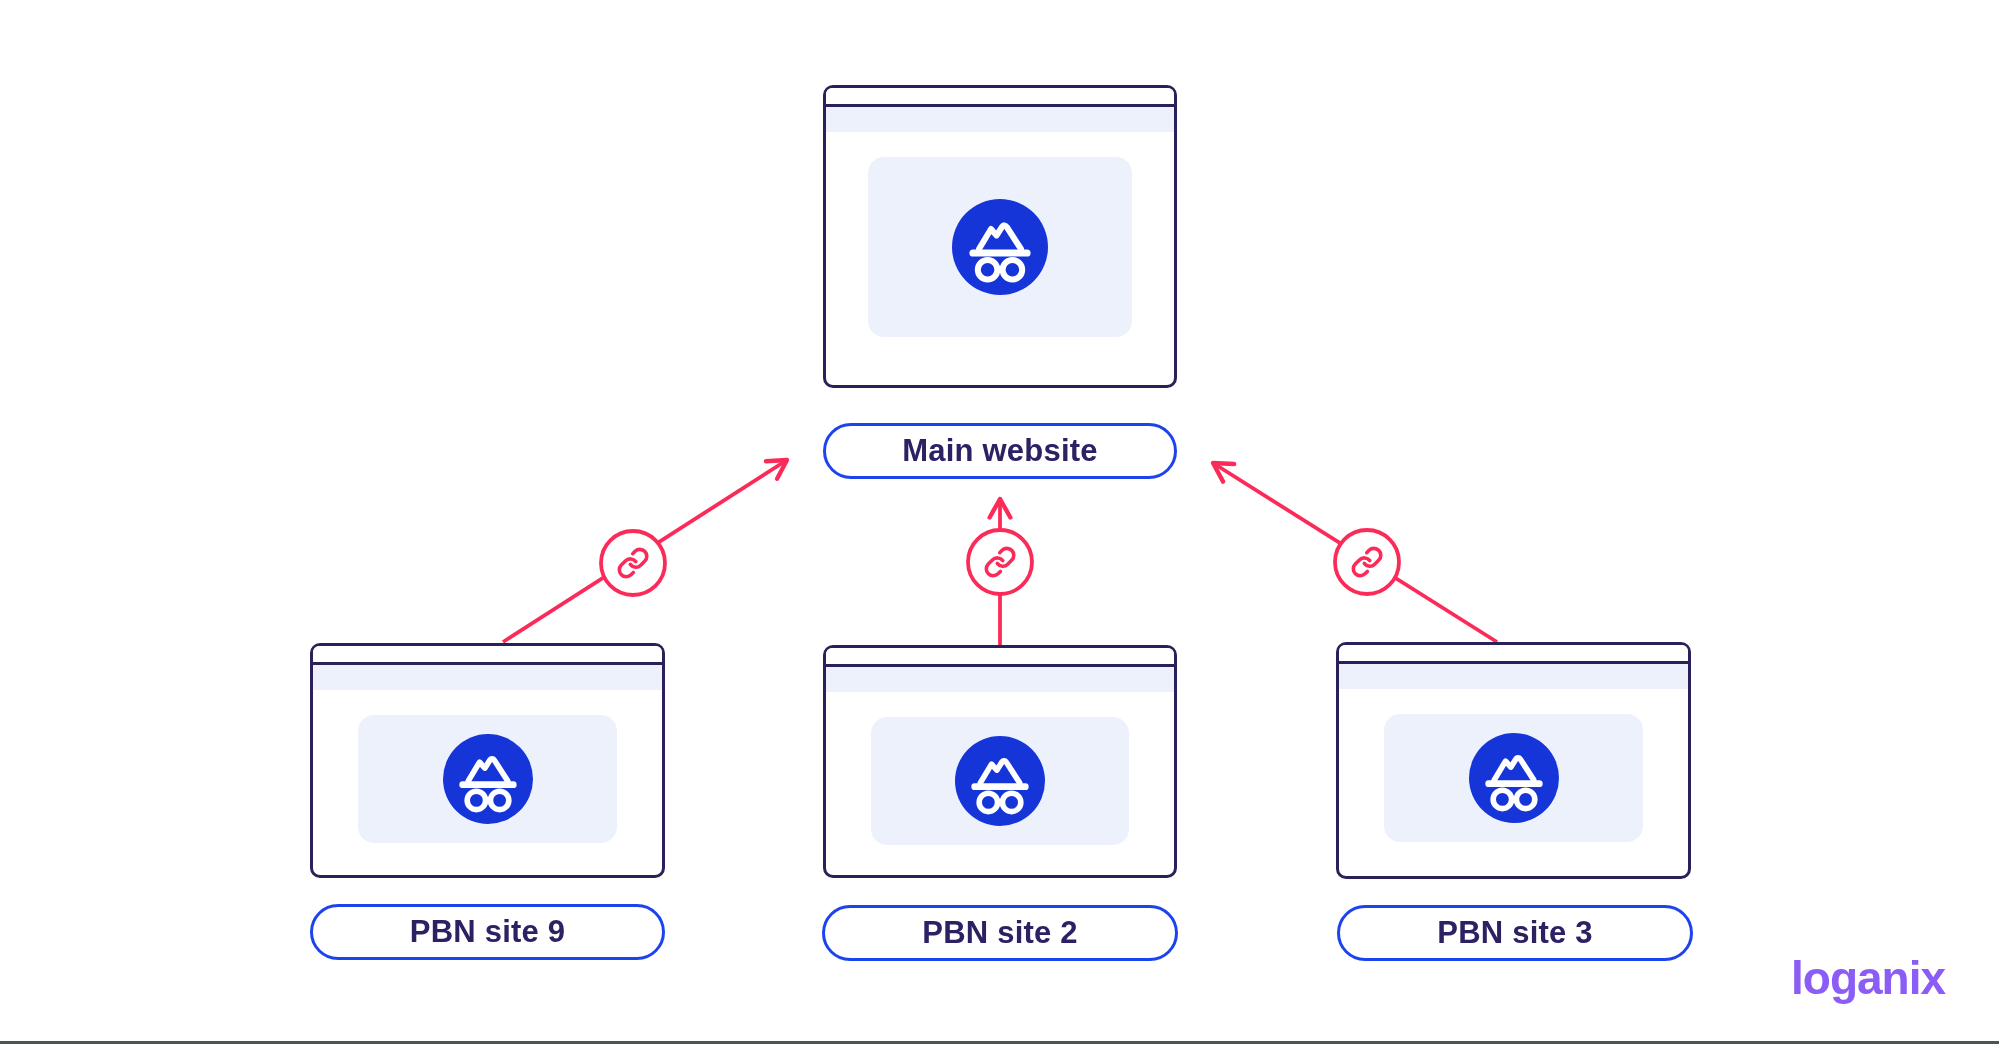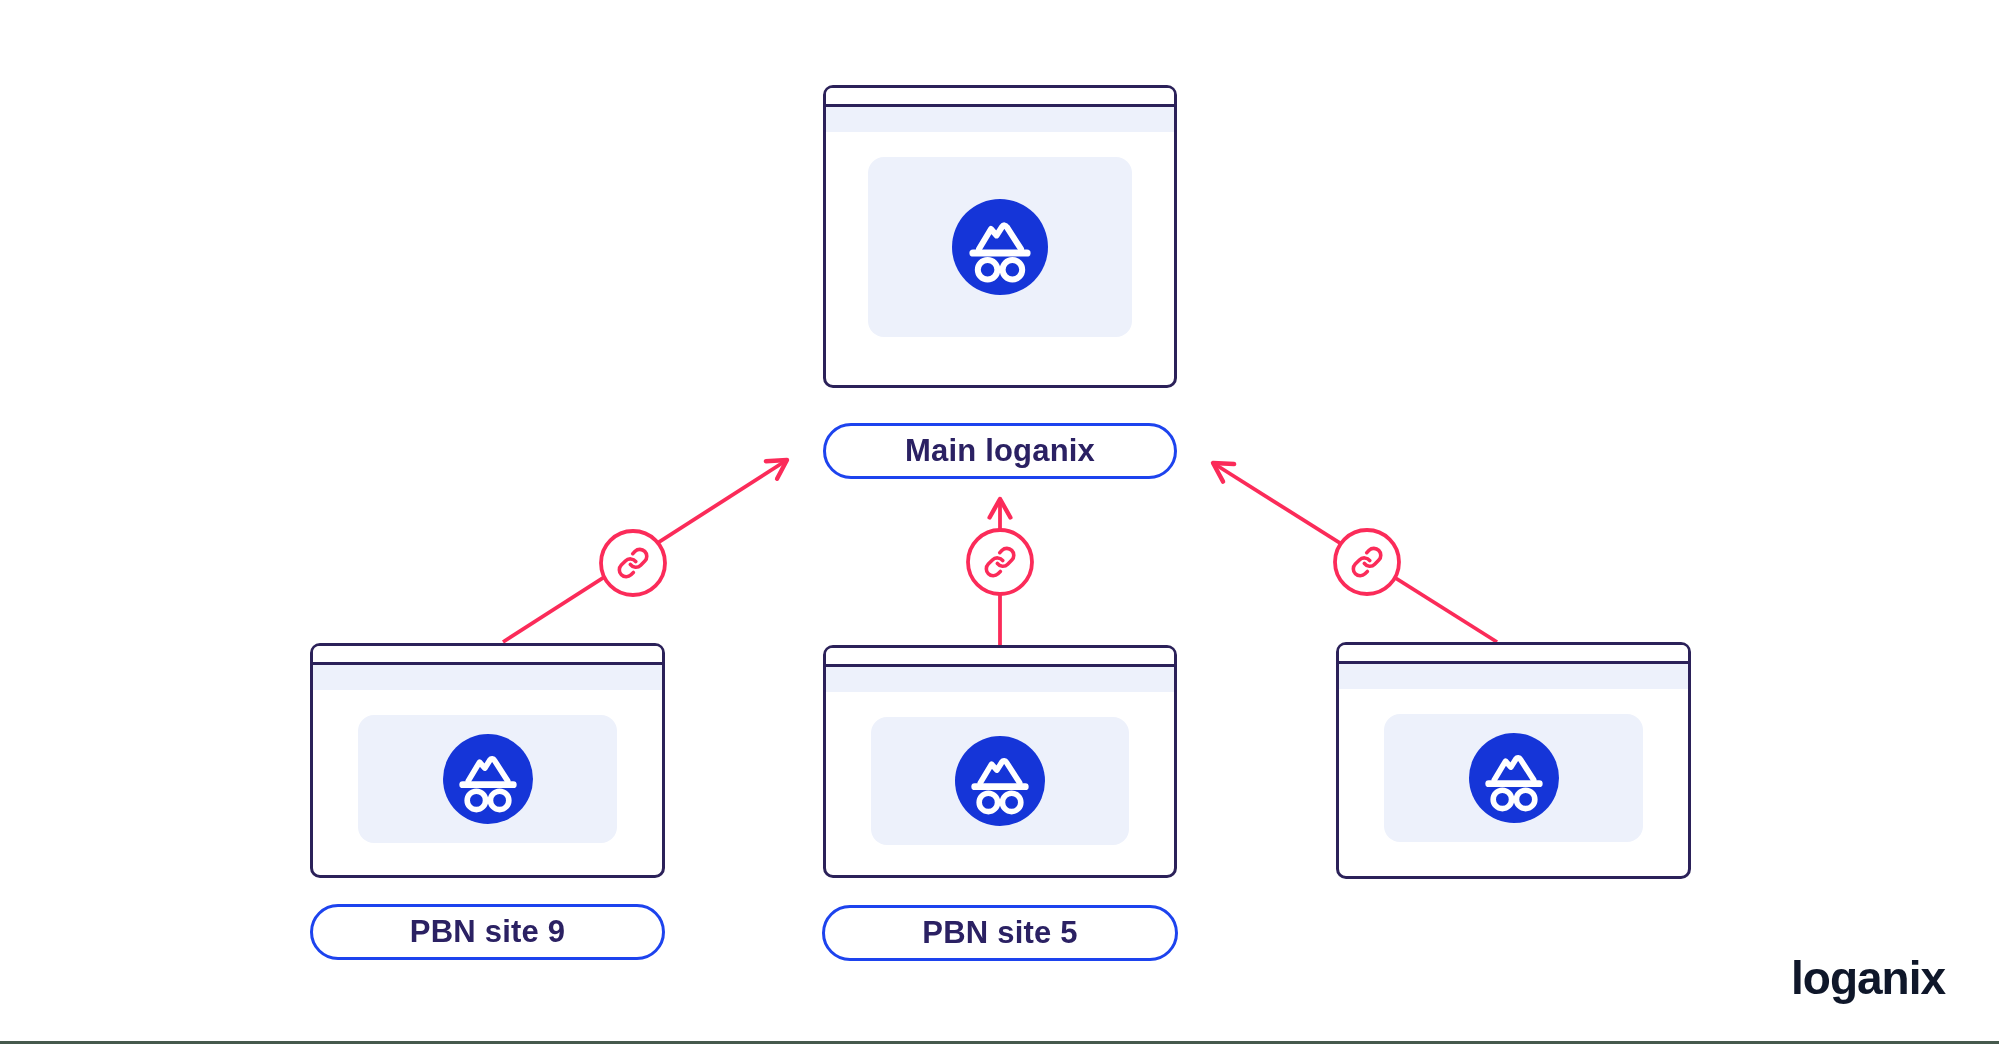--- a/index.html
+++ b/index.html
@@ -81,21 +81,21 @@
     pointer-events: none;
   }
 
   
   .logo {
     position: absolute;
     left: 1791px;
     top: 951px;
     font-size: 46px;
     font-weight: bold;
-    color: #0f172a;
+    color: #8b5cf6;
     letter-spacing: -1px;
   }
 
   
   .bottom-rule {
     position: absolute;
     left: 0;
     top: 1041px;
     width: 100%;
     height: 2.5px;
@@ -146,21 +146,21 @@
           <path d="M13.5 25 L19.5 15 L22.3 18.2 L25.1 13.8 C25.7 12.9 26.8 13 27.4 14 L34.5 25" fill="none" stroke="#ffffff" stroke-width="3" stroke-linecap="round" stroke-linejoin="round"></path>
           <line x1="10.5" y1="27" x2="37.5" y2="27" stroke="#ffffff" stroke-width="3.6" stroke-linecap="round"></line>
           <circle cx="17.8" cy="35.4" r="4.9" fill="none" stroke="#ffffff" stroke-width="3"></circle>
           <circle cx="30.2" cy="35.4" r="4.9" fill="none" stroke="#ffffff" stroke-width="3"></circle>
           <line x1="22.6" y1="35.4" x2="25.4" y2="35.4" stroke="#ffffff" stroke-width="3"></line>
         </svg>
       </div>
     </div>
   </div>
   <div class="pill" style="left:823px; top:423px; width:354px">
-    <span>Main loganix</span>
+    <span>Main website</span>
   </div>
 
   <div class="card pbn" style="left:310px; top:643px; width:355px; height:235px">
     <div class="card-header"></div>
     <div class="card-band"></div>
     <div class="card-panel">
       <div class="icon-circle">
         <svg viewBox="0 0 48 48">
           <path d="M13.5 25 L19.5 15 L22.3 18.2 L25.1 13.8 C25.7 12.9 26.8 13 27.4 14 L34.5 25" fill="none" stroke="#ffffff" stroke-width="3" stroke-linecap="round" stroke-linejoin="round"></path>
           <line x1="10.5" y1="27" x2="37.5" y2="27" stroke="#ffffff" stroke-width="3.6" stroke-linecap="round"></line>
@@ -184,36 +184,39 @@
           <path d="M13.5 25 L19.5 15 L22.3 18.2 L25.1 13.8 C25.7 12.9 26.8 13 27.4 14 L34.5 25" fill="none" stroke="#ffffff" stroke-width="3" stroke-linecap="round" stroke-linejoin="round"></path>
           <line x1="10.5" y1="27" x2="37.5" y2="27" stroke="#ffffff" stroke-width="3.6" stroke-linecap="round"></line>
           <circle cx="17.8" cy="35.4" r="4.9" fill="none" stroke="#ffffff" stroke-width="3"></circle>
           <circle cx="30.2" cy="35.4" r="4.9" fill="none" stroke="#ffffff" stroke-width="3"></circle>
           <line x1="22.6" y1="35.4" x2="25.4" y2="35.4" stroke="#ffffff" stroke-width="3"></line>
         </svg>
       </div>
     </div>
   </div>
   <div class="pill" style="left:822px; top:905px; width:356px">
-    <span>PBN site 5</span>
+    <span>PBN site 2</span>
   </div>
 
   <div class="card pbn" style="left:1336px; top:642px; width:355px; height:237px">
     <div class="card-header"></div>
     <div class="card-band"></div>
     <div class="card-panel">
       <div class="icon-circle">
         <svg viewBox="0 0 48 48">
           <path d="M13.5 25 L19.5 15 L22.3 18.2 L25.1 13.8 C25.7 12.9 26.8 13 27.4 14 L34.5 25" fill="none" stroke="#ffffff" stroke-width="3" stroke-linecap="round" stroke-linejoin="round"></path>
           <line x1="10.5" y1="27" x2="37.5" y2="27" stroke="#ffffff" stroke-width="3.6" stroke-linecap="round"></line>
           <circle cx="17.8" cy="35.4" r="4.9" fill="none" stroke="#ffffff" stroke-width="3"></circle>
           <circle cx="30.2" cy="35.4" r="4.9" fill="none" stroke="#ffffff" stroke-width="3"></circle>
           <line x1="22.6" y1="35.4" x2="25.4" y2="35.4" stroke="#ffffff" stroke-width="3"></line>
         </svg>
       </div>
     </div>
   </div>
+  <div class="pill" style="left:1337px; top:905px; width:356px">
+    <span>PBN site 3</span>
+  </div>
 
   <div class="logo">loganix</div>
 
   <div class="bottom-rule"></div>
 
 </div>
 
 </body></html>

